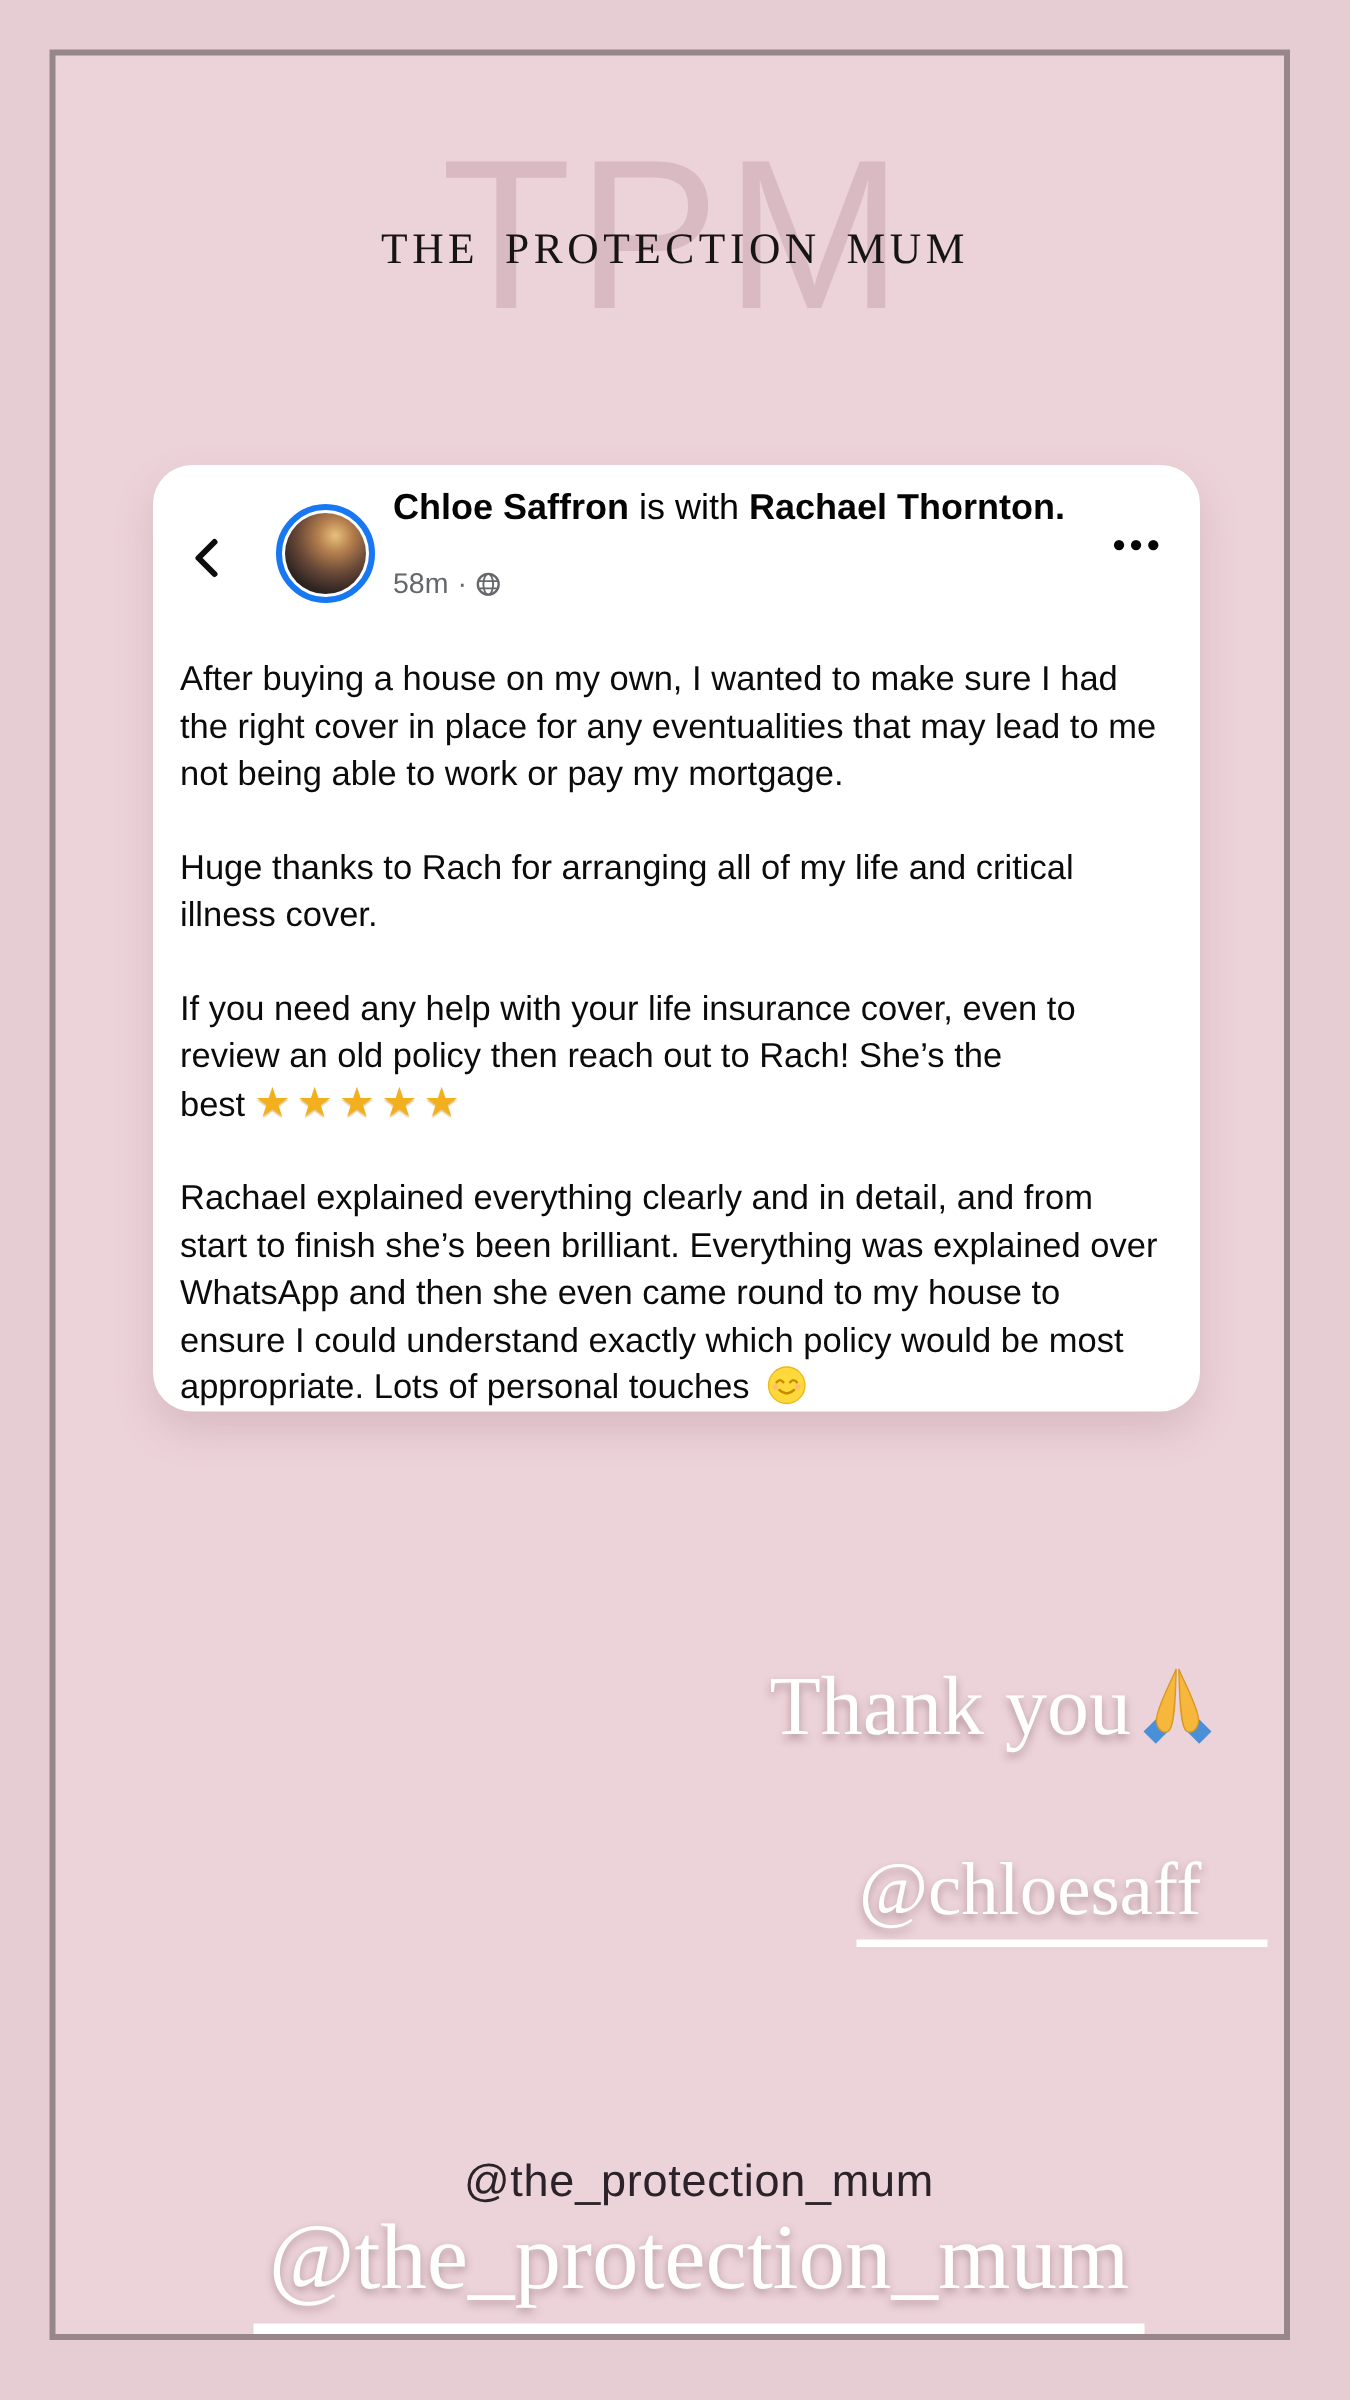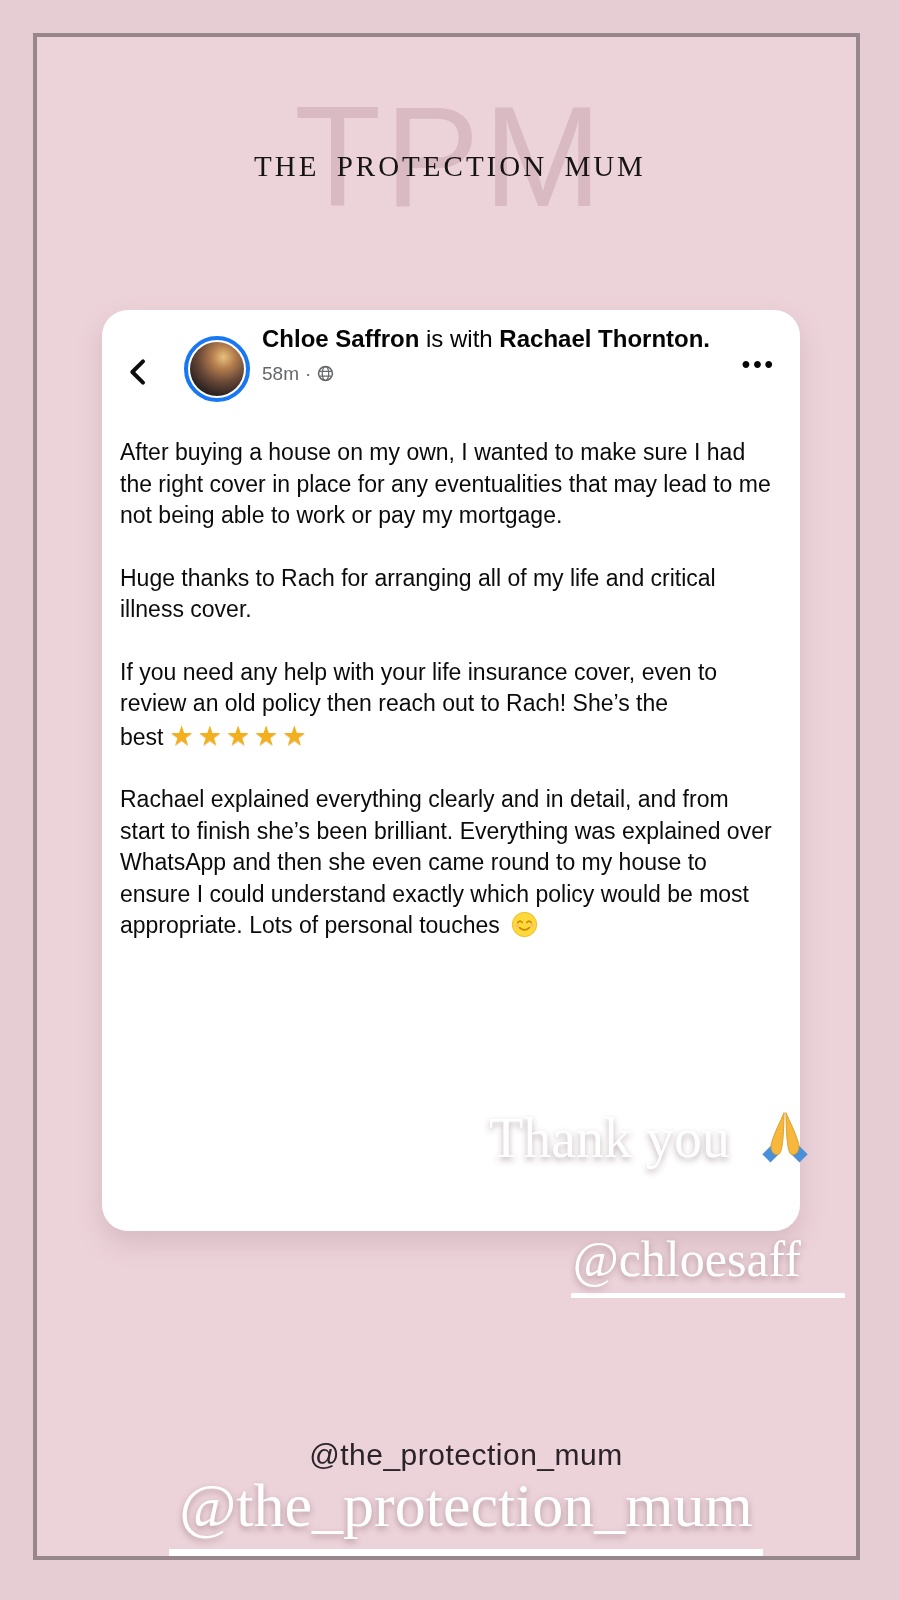--- a/index.html
+++ b/index.html
@@ -7,42 +7,42 @@
          font-family:"Liberation Sans","DejaVu Sans",sans-serif;}
   .frame{position:absolute;left:33px;top:33px;width:827px;height:1527px;
          border:4px solid #97868b;background:#ecd3d9;box-sizing:border-box;}
   .watermark{position:absolute;top:86px;left:0;width:100%;text-align:center;
          font-family:Liberation Sans, sans-serif;font-size:142px;line-height:1;
          letter-spacing:4px;color:rgba(148,101,119,0.22);}
   .logo{position:absolute;top:150px;left:0;width:100%;text-align:center;
          font-family:"Liberation Serif","DejaVu Serif",serif;font-size:29px;letter-spacing:3px;
          word-spacing:7px;color:#161414;}
   
-  .card{position:absolute;left:102px;top:310px;width:698px;height:921px;background:#ffffff;
+  .card{position:absolute;left:102px;top:310px;width:698px;height:631px;background:#ffffff;
         border-radius:26px;box-shadow:0 12px 26px rgba(145,100,112,0.22);overflow:hidden;}
   .back-btn{position:absolute;left:20px;top:46px;width:34px;height:34px;background:none;border:none;padding:0;cursor:pointer;}
   .avatar{position:absolute;left:82px;top:26px;width:66px;height:66px;border-radius:50%;
           border:4px solid #1877f2;background:#ffffff;box-sizing:border-box;padding:2px;cursor:pointer;}
   .avatar-photo{width:100%;height:100%;border-radius:50%;
           background:radial-gradient(circle at 62% 28%,#e8c17c 0%,#b57f4e 22%,#6b4a38 48%,#2e2422 74%,#1c1614 100%);}
   .header-text{position:absolute;left:160px;top:13px;width:452px;font-size:24px;line-height:31px;color:#050505;}
   .header-text .b{font-weight:700;cursor:pointer;}
-  .meta{margin-top:4px;display:flex;align-items:center;gap:6px;font-size:19px;color:#65676b;}
+  .meta{margin-top:20px;display:flex;align-items:center;gap:6px;font-size:19px;color:#65676b;}
   .menu-btn{position:absolute;right:20px;top:38px;background:none;border:none;padding:4px;cursor:pointer;
             color:#050505;font-size:24px;letter-spacing:3px;font-weight:700;line-height:1;}
   .post-body{position:absolute;left:18px;top:127px;width:652px;font-size:23px;line-height:31.5px;
              color:#0b0b0c;letter-spacing:0;}
   .post-body p{margin:0 0 31px 0;}
   .stars{font-family:"DejaVu Sans",sans-serif;color:#f2b01e;font-size:27px;letter-spacing:4px;
          margin-left:6px;text-shadow:0 1px 1px rgba(190,130,10,0.45);}
   .smiley{vertical-align:-5px;margin-left:5px;}
   
   .serifwhite{font-family:"Liberation Serif","DejaVu Serif",serif;color:#ffffff;
               text-shadow:0 3px 6px rgba(110,75,85,0.45);}
-  .thank-you{position:absolute;top:1106px;right:86px;display:flex;align-items:center;gap:26px;font-size:56px;text-align:center;}
+  .thank-you{position:absolute;top:1106px;right:86px;display:flex;align-items:center;gap:2px;font-size:56px;text-align:center;}
   .mention-chloe{position:absolute;top:1230px;right:55px;font-size:50px;
                  padding:0 44px 5px 2px;border-bottom:5px solid #ffffff;cursor:pointer;}
   .center-wrap{position:absolute;left:16px;width:100%;text-align:center;}
   .handle-small-wrap{top:1438px;}
   .handle-small{font-size:30px;color:#2b2329;letter-spacing:0.5px;}
   .handle-large-wrap{top:1470px;}
   .handle-large{display:inline-block;font-size:62px;padding:0 10px 8px 10px;
                 border-bottom:7px solid #ffffff;white-space:nowrap;cursor:pointer;}
 </style>
 </head>

